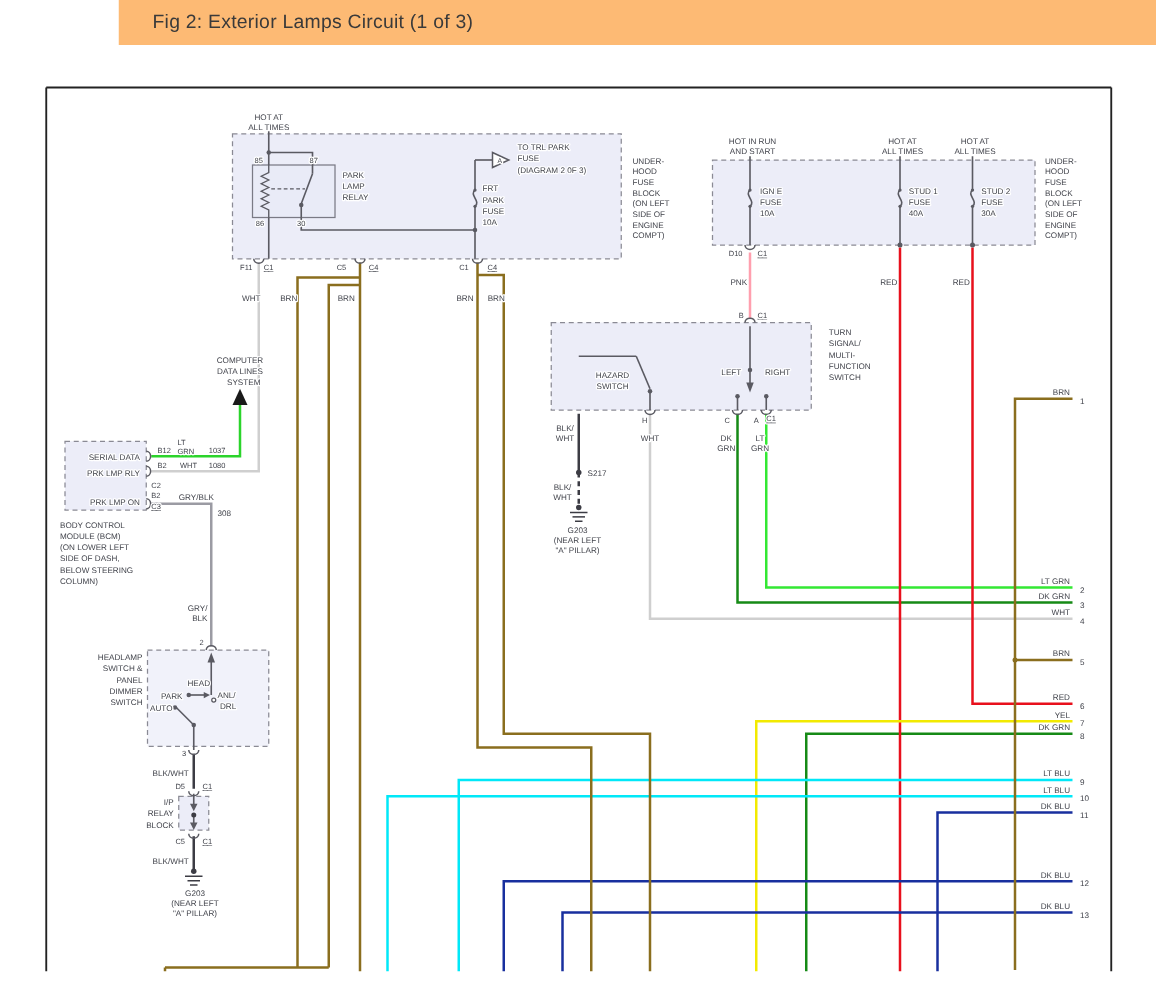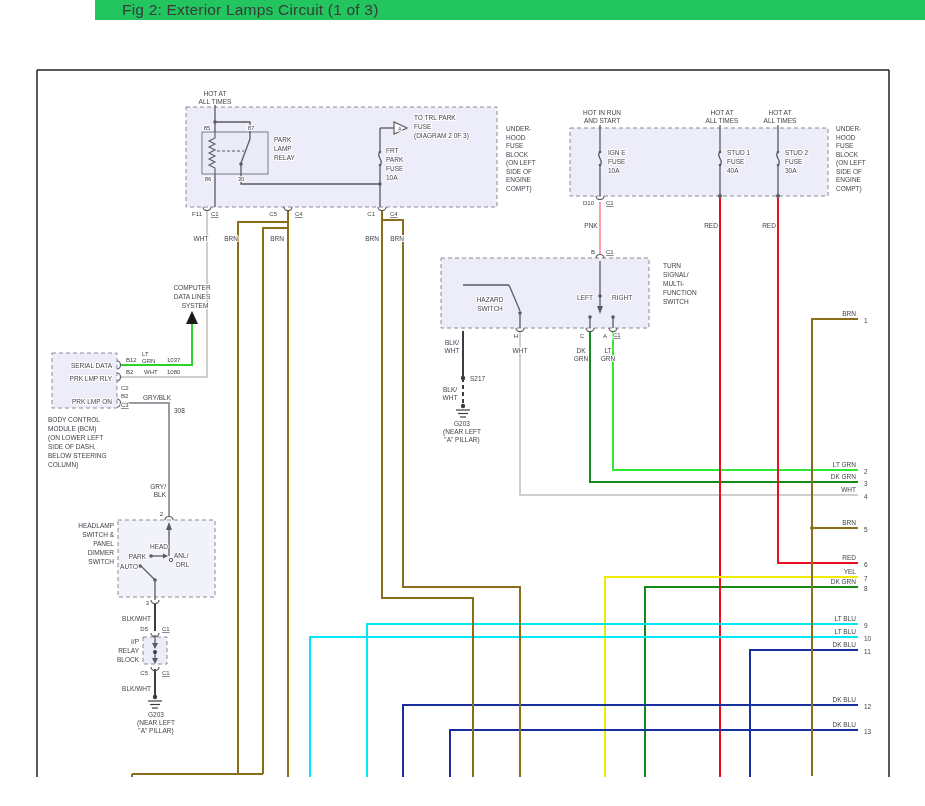--- a/index.html
+++ b/index.html
@@ -1,18 +1,18 @@
 <!DOCTYPE html>
 <html><head>
 <meta charset="utf-8">
 <style>
   html,body{margin:0;padding:0;background:#ffffff;}
   .canvas{position:relative;width:925px;height:806px;background:#ffffff;overflow:hidden;
           font-family:"Liberation Sans","DejaVu Sans",sans-serif;}
-  .titlebar{position:absolute;left:95px;top:0;width:830px;height:20px;background:#22c55e;
+  .titlebar{position:absolute;left:95px;top:0;width:830px;height:36px;background:#fdba74;
             display:flex;align-items:center;box-sizing:border-box;padding-left:27px;}
   .titlebar span{font-size:15.5px;color:#3a3a3a;letter-spacing:.2px;}
   svg{position:absolute;left:0;top:0;}
   svg text{font-family:"Liberation Sans","DejaVu Sans",sans-serif;fill:#41434b;
            paint-order:stroke;stroke:#ffffff;stroke-width:2px;stroke-linejoin:round;}
 </style>
 </head>
 <body>
 
 <div class="canvas">

